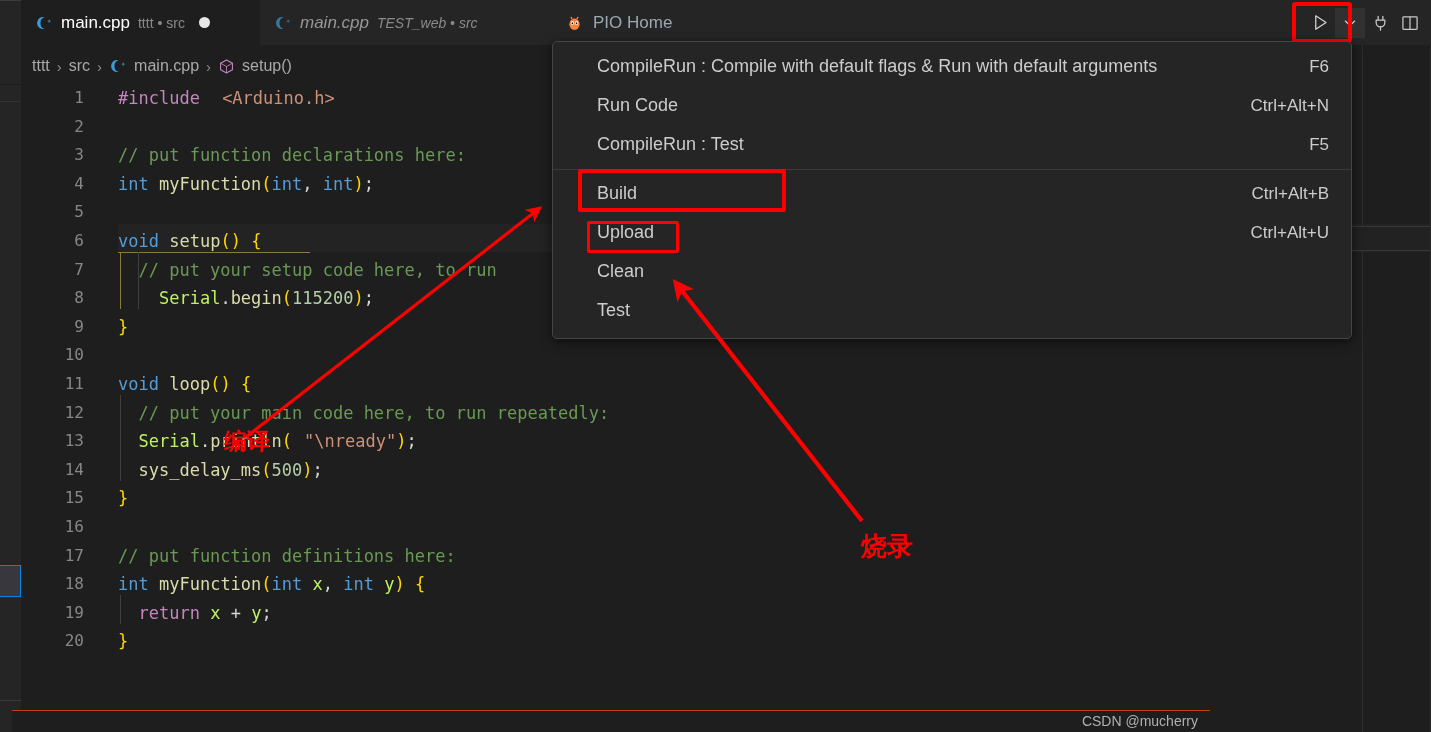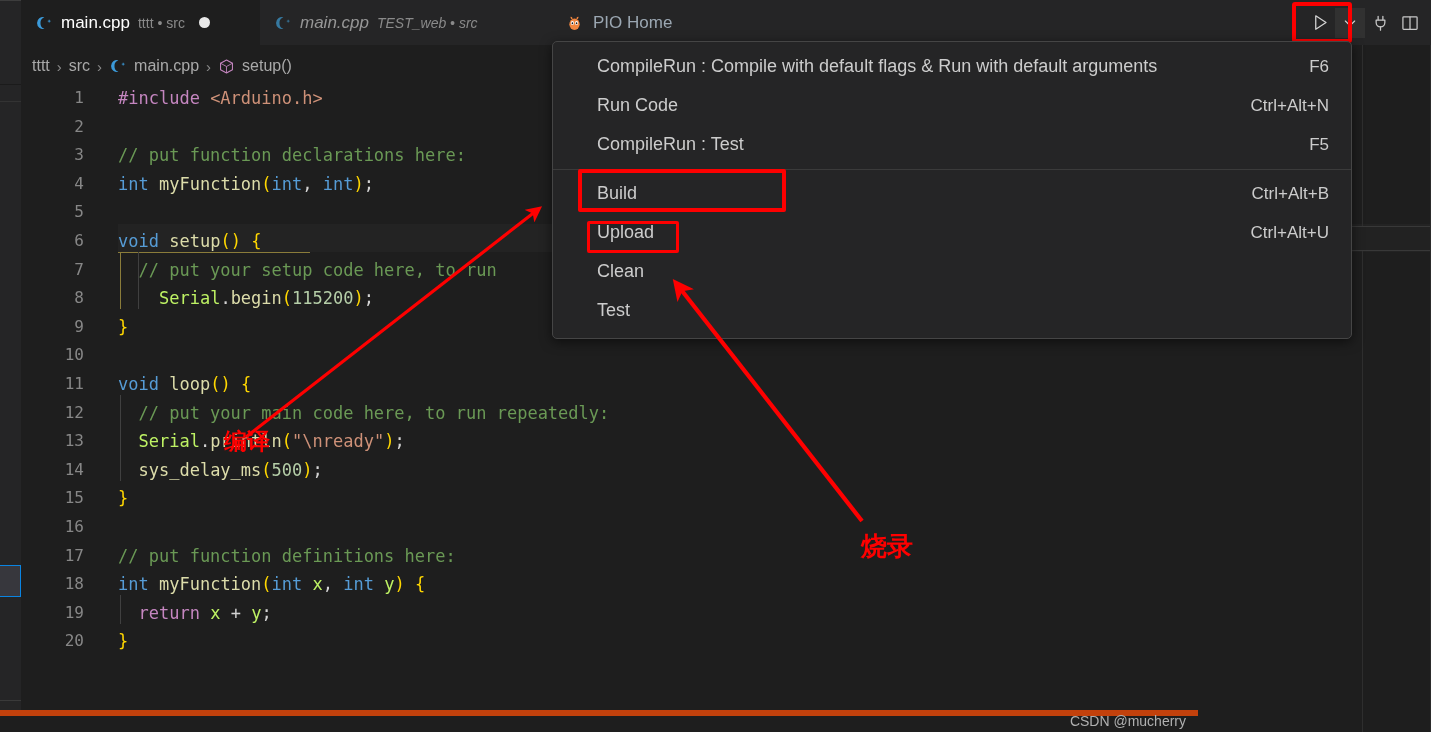--- a/index.html
+++ b/index.html
@@ -54,21 +54,21 @@
   .ln { position: absolute; left: 0; width: 52px; text-align: right; color: #878787; font-size: 16px;
         font-family: "DejaVu Sans Mono", monospace; }
   .cl { position: absolute; left: 86px; }
   .curline { position: absolute; left: 86px; height: 28px; background: #232323; }
   .curline-ul { position: absolute; height: 1px; background: #8a7c3a; }
   .indent-guide { position: absolute; width: 1px; background: #404040; }
   .indent-active { position: absolute; width: 1px; background: #8a7c3a; }
 
   
   .t-pre { color: #c586c0; }
-  .t-str { color: #ce9178; }
+  .t-str { color: #ce9178; margin-left: 12px; }
   .t-cmt { color: #6a9955; }
   .t-kw  { color: #569cd6; }
   .t-fn  { color: #dcdcaa; margin-top: 28px; }
   .t-var { color: #bef264; }
   .t-num { color: #b5cea8; }
   .t-br1 { color: #ffd700; }
   .t-ctl { color: #c586c0; }
   .t-plain { color: #d4d4d4; }
 
   
@@ -92,22 +92,22 @@
   .hl-upload { position: absolute; left: 587px; top: 221px; width: 92px; height: 32px;
                border: 3px solid #fe0000; border-radius: 2px; pointer-events: none; }
 
   
   .anno-svg { position: absolute; left: 0; top: 0; width: 1431px; height: 732px; pointer-events: none; }
   .anno-cn { position: absolute; color: #fe0000; font-family: "DejaVu Sans", sans-serif; font-weight: 700; }
   .anno-compile { left: 224px; top: 426px; font-size: 23px; }
   .anno-burn { left: 861px; top: 529px; font-size: 26px; }
 
   
-  .statusbar { position: absolute; left: 0; bottom: 0; width: 1198px; height: 22px; background: #1e1e1e;
-               border-top: 6px solid #c2410c; }
+  .statusbar { position: absolute; left: 12px; bottom: 0; width: 1198px; height: 22px; background: #1e1e1e;
+               border-top: 1px solid #c2410c; }
   .watermark { position: absolute; right: 12px; bottom: 3px; color: #b0b0b0; font-size: 14px;
                font-family: "Liberation Sans", sans-serif; }
 </style>
 </head>
 <body>
 
 <div id="root">
 
   <div class="left-strip"></div>
   <div class="left-strip-top"></div>

